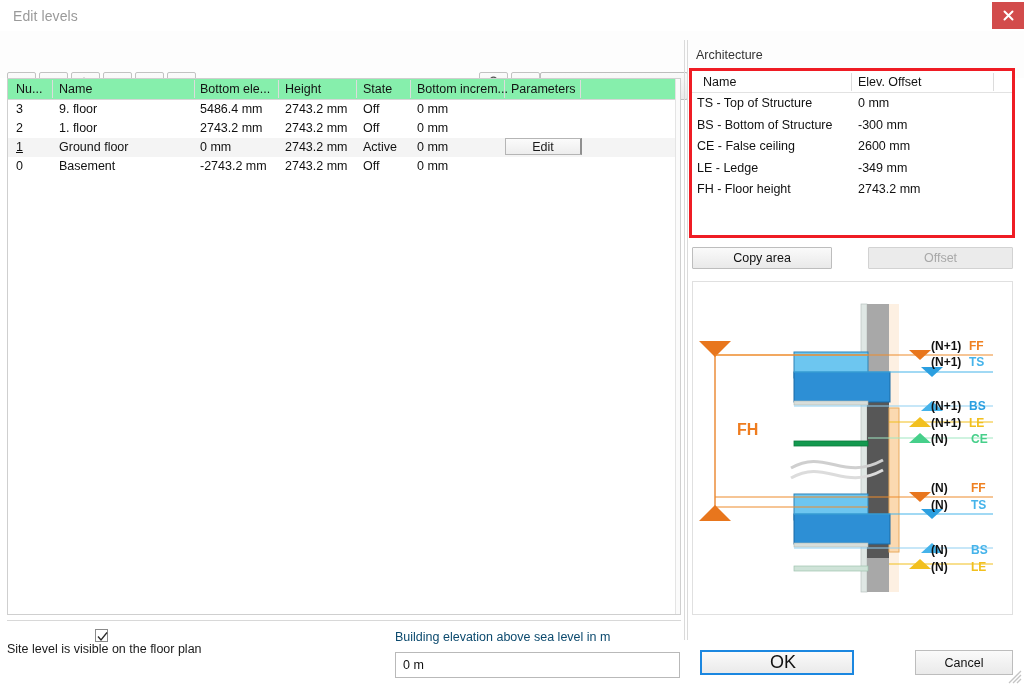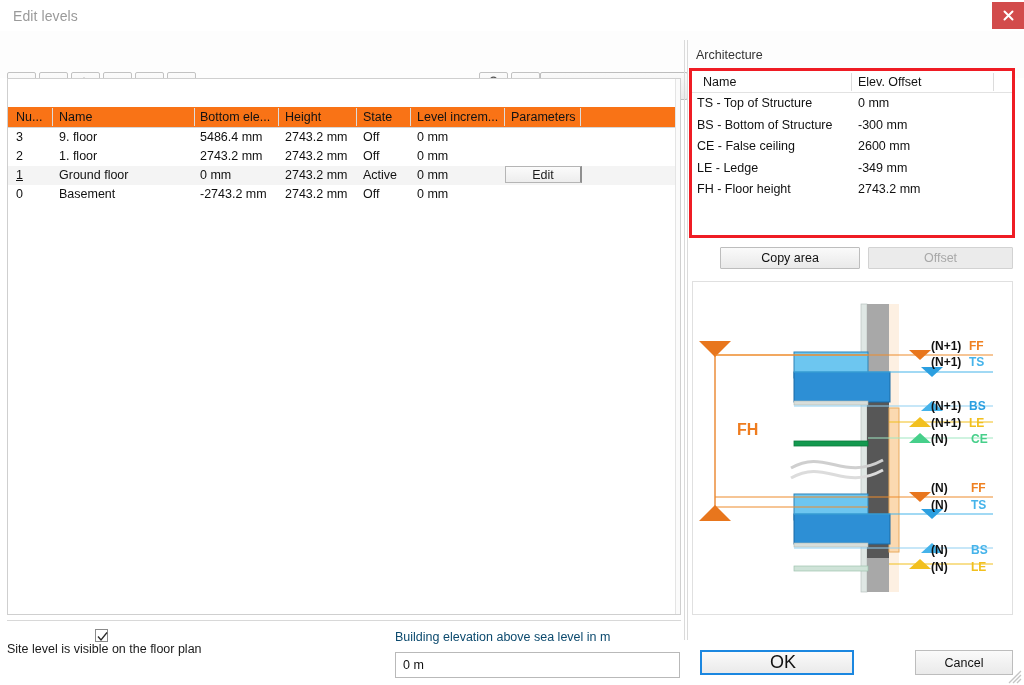--- a/index.html
+++ b/index.html
@@ -99,23 +99,22 @@
     left: 7px; top: 78px;
     width: 674px; height: 537px;
     background: #ffffff;
     border: 1px solid #cfcfcf;
     box-sizing: border-box;
     overflow: hidden;
   }
   .grid-head {
     position: relative;
     height: 20px;
-    background: #f97316;
+    background: #86efac;
     border-bottom: 1px solid #d6d6d6;
-    margin-top: 28px;
   }
   .gh {
     position: absolute;
     top: 3px;
     font-size: 12.5px;
     color: #131313;
     white-space: nowrap;
   }
   .gsep {
     position: absolute;
@@ -222,21 +221,21 @@
     height: 22px;
     border: 1px solid #bdbdbd;
     border-radius: 1px;
     font-size: 12.5px;
     display: flex;
     align-items: center;
     justify-content: center;
     box-sizing: border-box;
   }
   .copy-btn {
-    left: 720px; width: 140px;
+    left: 692px; width: 140px;
     background: linear-gradient(#fafafa,#e9e9e9);
     color: #111;
     cursor: pointer;
   }
   .paste-btn {
     left: 868px; width: 145px;
     background: #ebebeb;
     border-color: #d2d2d2;
     color: #a8a8a8;
     cursor: default;
@@ -419,21 +418,21 @@
   <div class="listbtn">List of buildings</div>
 </div>
 
 <div class="grid-wrap">
   <div class="grid-head">
     <div class="gh" style="left:8px">Nu...</div>
     <div class="gh" style="left:51px">Name</div>
     <div class="gh" style="left:192px">Bottom ele...</div>
     <div class="gh" style="left:277px">Height</div>
     <div class="gh" style="left:355px">State</div>
-    <div class="gh" style="left:409px">Level increm...</div>
+    <div class="gh" style="left:409px">Bottom increm...</div>
     <div class="gh" style="left:503px">Parameters</div>
     <div class="gsep" style="left:44px"></div>
     <div class="gsep" style="left:186px"></div>
     <div class="gsep" style="left:270px"></div>
     <div class="gsep" style="left:348px"></div>
     <div class="gsep" style="left:402px"></div>
     <div class="gsep" style="left:496px"></div>
     <div class="gsep" style="left:572px"></div>
   </div>
 

